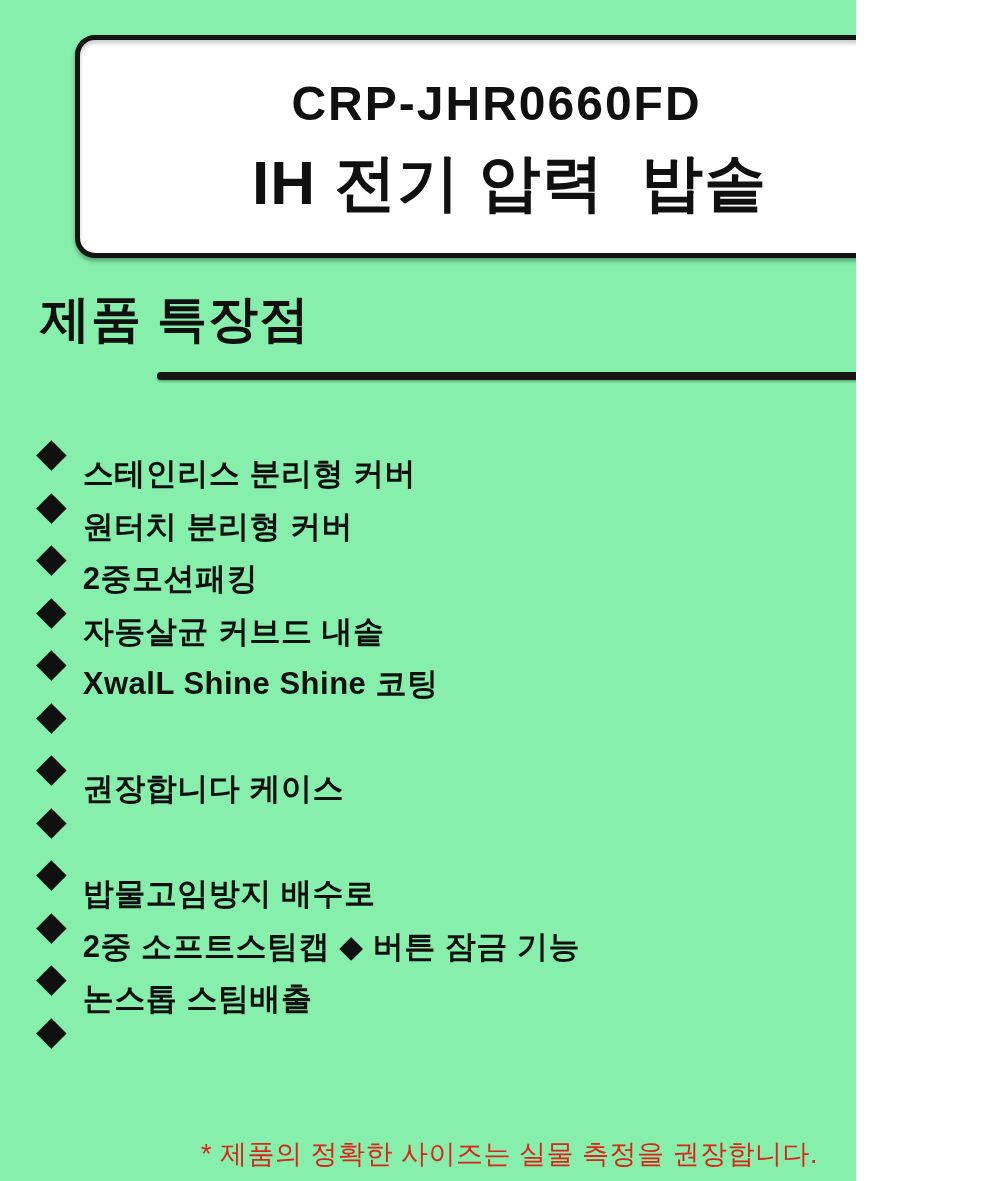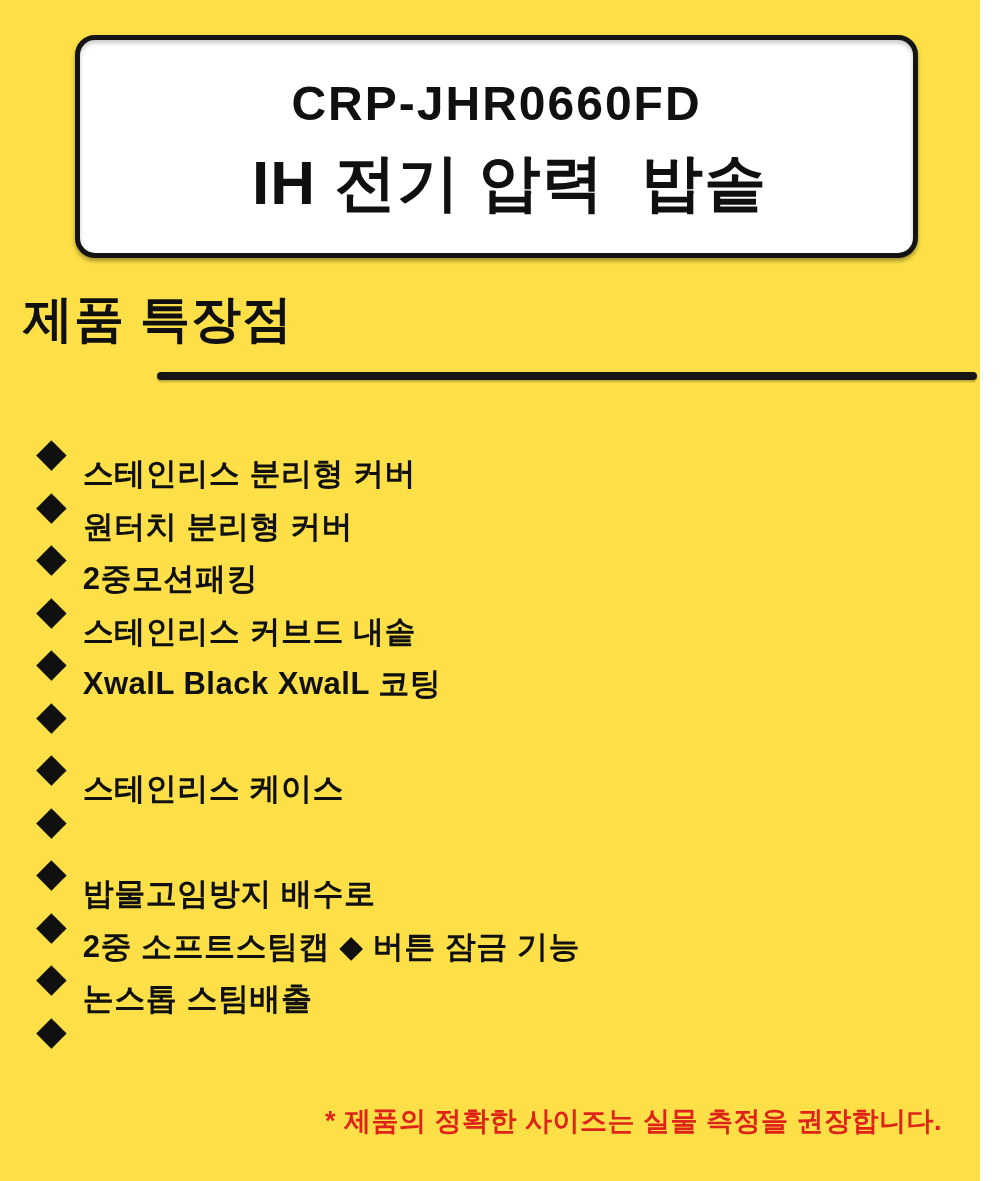--- a/index.html
+++ b/index.html
@@ -2,23 +2,23 @@
 <html><head>
 <meta charset="utf-8">
 <style>
   html, body {
     margin: 0;
     padding: 0;
     background: #ffffff;
   }
   .page {
     position: relative;
-    width: 980px;
+    width: 856px;
     height: 1181px;
-    background: #fde047;
+    background: #86efac;
     overflow: hidden;
     font-family: "Liberation Sans", "DejaVu Sans", sans-serif;
     color: #101010;
   }
 
   
   .title-box {
     position: absolute;
     left: 75px;
     top: 35px;
@@ -47,21 +47,21 @@
     font-weight: 700;
     letter-spacing: 1px;
     line-height: 1;
     white-space: pre;
     margin-left: 26px;
   }
 
   
   .section-title {
     position: absolute;
-    left: 23px;
+    left: 40px;
     top: 292px;
     font-size: 50px;
     font-weight: 700;
     letter-spacing: 1px;
     line-height: 1.1;
     white-space: pre;
   }
   .section-rule {
     position: absolute;
     left: 157px;
@@ -96,23 +96,23 @@
     font-size: 31px;
     font-weight: 700;
     letter-spacing: 0.5px;
     margin-top: 40px;
   }
 
   
   .footnote {
     position: absolute;
     right: 38px;
-    top: 1103px;
+    top: 1136px;
     font-size: 27px;
-    font-weight: 700;
+    font-weight: 400;
     color: #de2418;
     white-space: pre;
     letter-spacing: 0.5px;
   }
 </style>
 </head>
 <body>
 
 <div class="page">
 
@@ -132,32 +132,32 @@
     <div class="feature-row">
       <span class="bullet">◆</span>
       <span class="feature-text">원터치 분리형 커버</span>
     </div>
     <div class="feature-row">
       <span class="bullet">◆</span>
       <span class="feature-text">2중모션패킹</span>
     </div>
     <div class="feature-row">
       <span class="bullet">◆</span>
-      <span class="feature-text">스테인리스 커브드 내솥</span>
+      <span class="feature-text">자동살균 커브드 내솥</span>
     </div>
     <div class="feature-row">
       <span class="bullet">◆</span>
-      <span class="feature-text">XwalL Black XwalL 코팅</span>
+      <span class="feature-text">XwalL Shine Shine 코팅</span>
     </div>
     <div class="feature-row">
       <span class="bullet">◆</span>
     </div>
     <div class="feature-row">
       <span class="bullet">◆</span>
-      <span class="feature-text">스테인리스 케이스</span>
+      <span class="feature-text">권장합니다 케이스</span>
     </div>
     <div class="feature-row">
       <span class="bullet">◆</span>
     </div>
     <div class="feature-row">
       <span class="bullet">◆</span>
       <span class="feature-text">밥물고임방지 배수로</span>
     </div>
     <div class="feature-row">
       <span class="bullet">◆</span>

